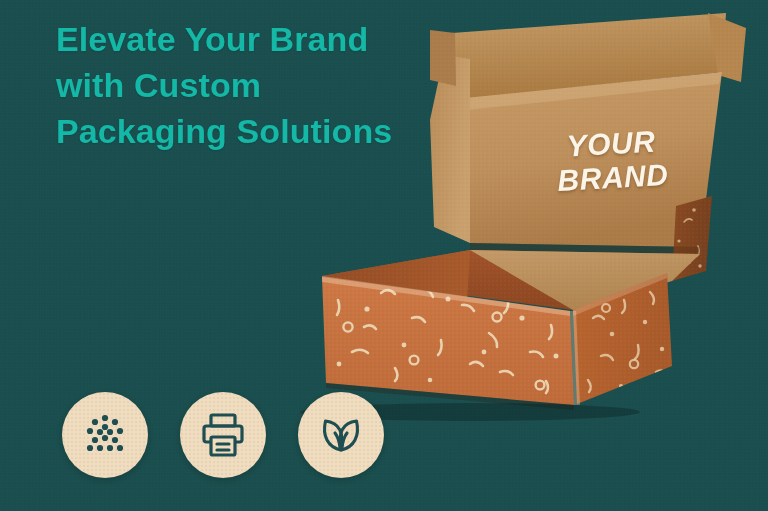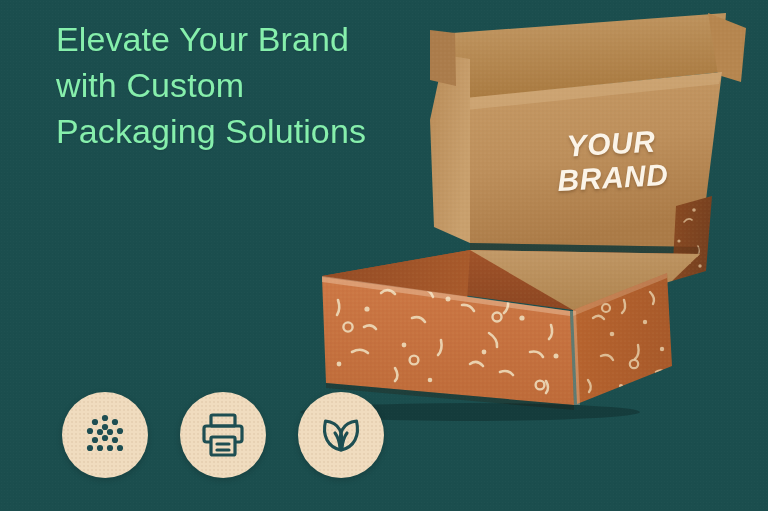--- a/index.html
+++ b/index.html
@@ -32,24 +32,24 @@
     background-size: 3px 3px, 5px 5px;
     background-position: 0 0, 2px 1px;
   }
 
   
   #headline {
     position: absolute;
     left: 56px;
     top: 16px;
     width: 400px;
-    color: #86efac;
+    color: #14b8a6;
     font-size: 34px;
     line-height: 46px;
-    font-weight: 400;
+    font-weight: 700;
     letter-spacing: .1px;
     white-space: pre-line;
     z-index: 40;
     text-shadow: 0 1px 2px rgba(0,0,0,.12);
   }
 
   
   #box {
     position: absolute;
     left: 0; top: 0;

